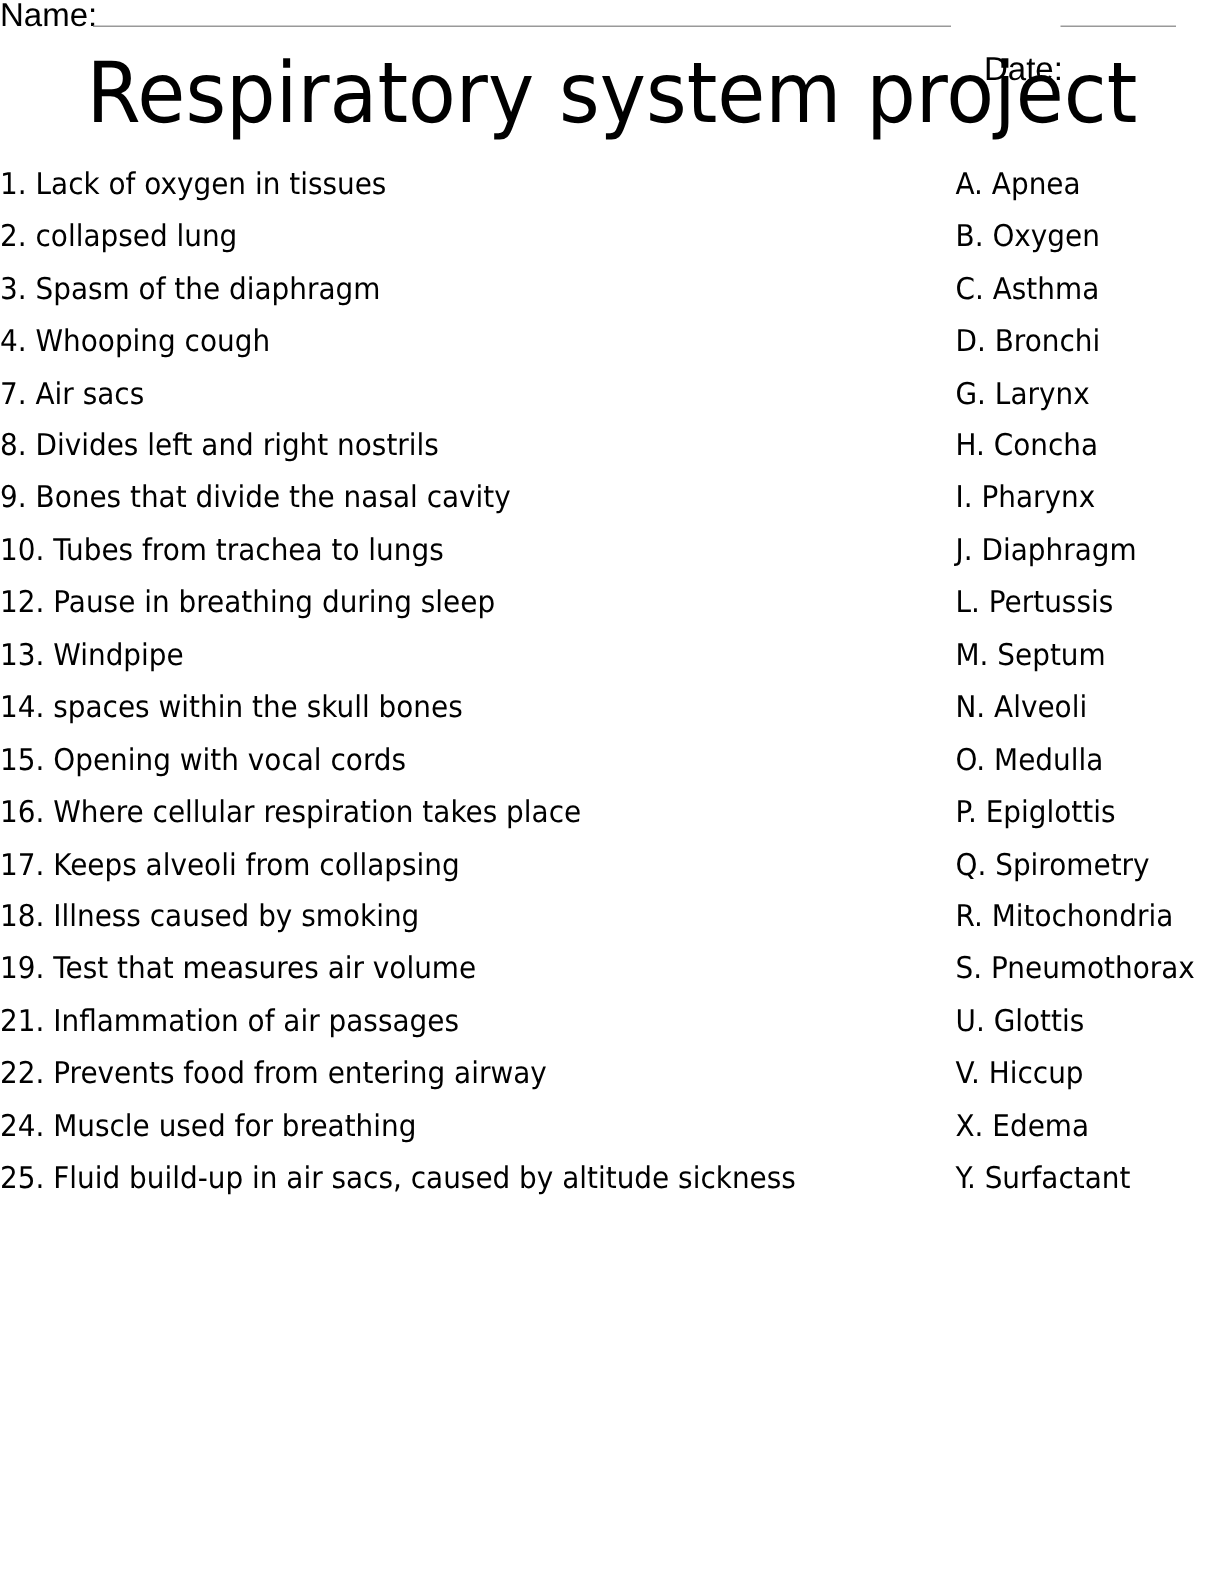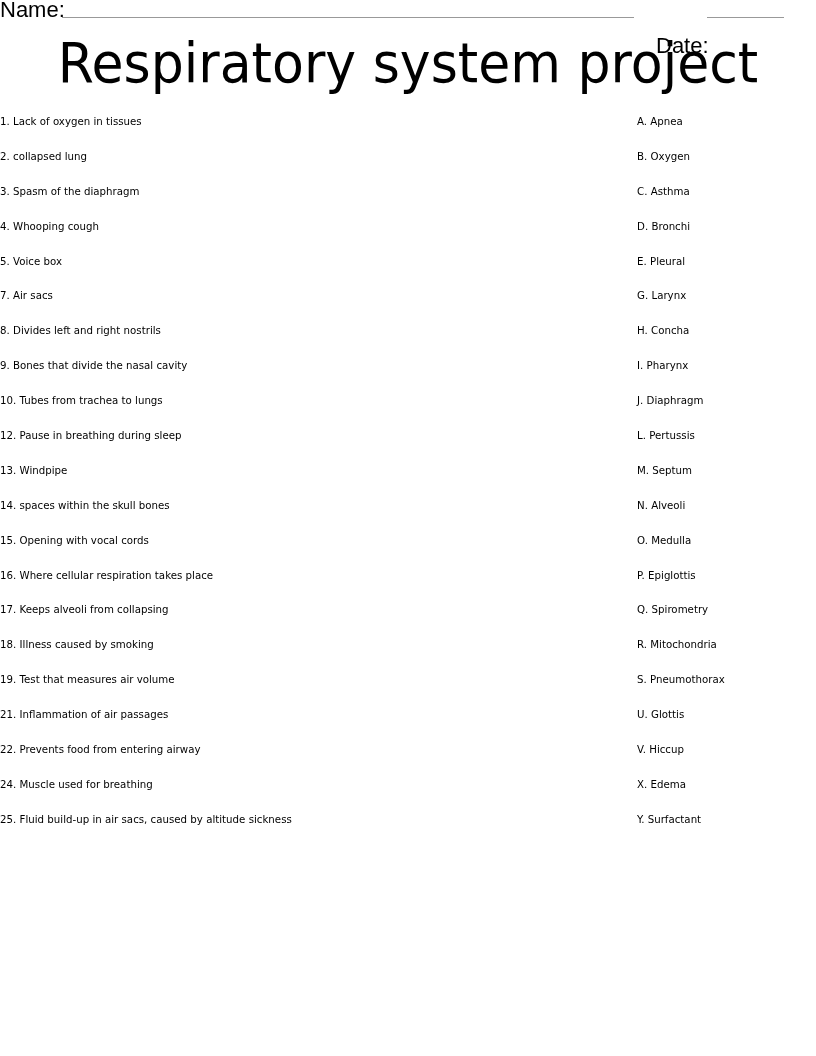--- a/index.html
+++ b/index.html
@@ -42,21 +42,21 @@
       letter-spacing: 0px;
       transform: scaleX(0.93);
       transform-origin: center;
     }
     .list {
       position: absolute;
       top: 112px;
       left: 0;
       width: 795px;
       font-family: "DejaVu Sans", sans-serif;
-      font-size: 11px;
+      font-size: 20px;
     }
     .row {
       position: relative;
       height: 34.9px;
       line-height: 20px;
     }
     .clue {
       position: absolute;
       left: 0;
       top: 0;
@@ -94,24 +94,20 @@
       <span class="clue">2. collapsed lung</span>
       <span class="answer">B. Oxygen</span>
     </div>
     <div class="row">
       <span class="clue">3. Spasm of the diaphragm</span>
       <span class="answer">C. Asthma</span>
     </div>
     <div class="row">
       <span class="clue">4. Whooping cough</span>
       <span class="answer">D. Bronchi</span>
-    </div>
-    <div class="row">
-      <span class="clue">5. Voice box</span>
-      <span class="answer">E. Pleural</span>
     </div>
     <div class="row">
       <span class="clue">7. Air sacs</span>
       <span class="answer">G. Larynx</span>
     </div>
     <div class="row">
       <span class="clue">8. Divides left and right nostrils</span>
       <span class="answer">H. Concha</span>
     </div>
     <div class="row">

